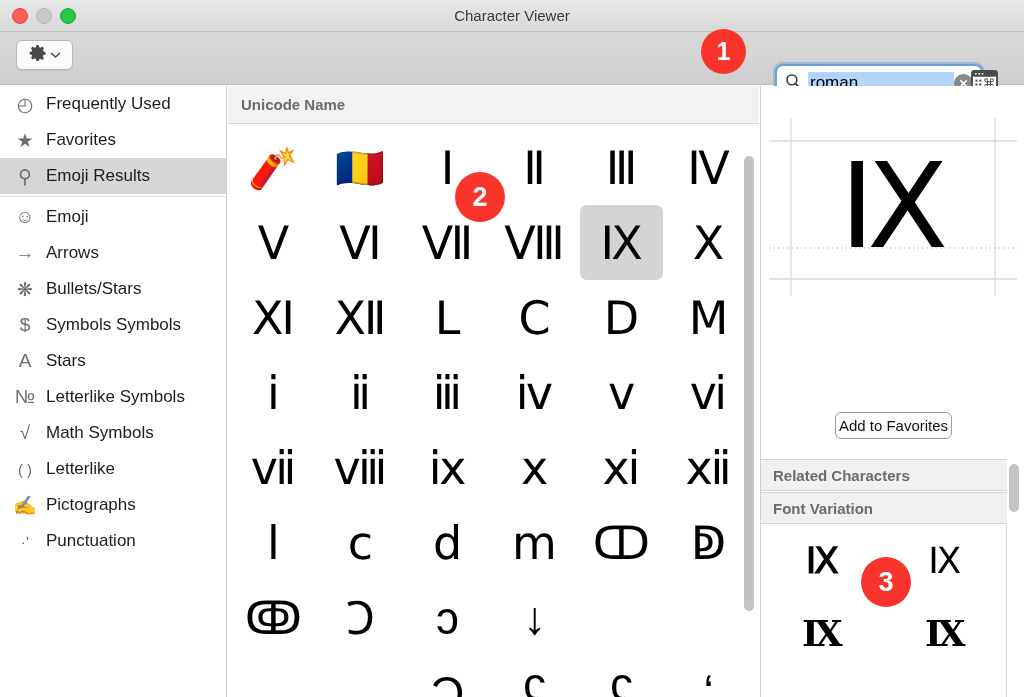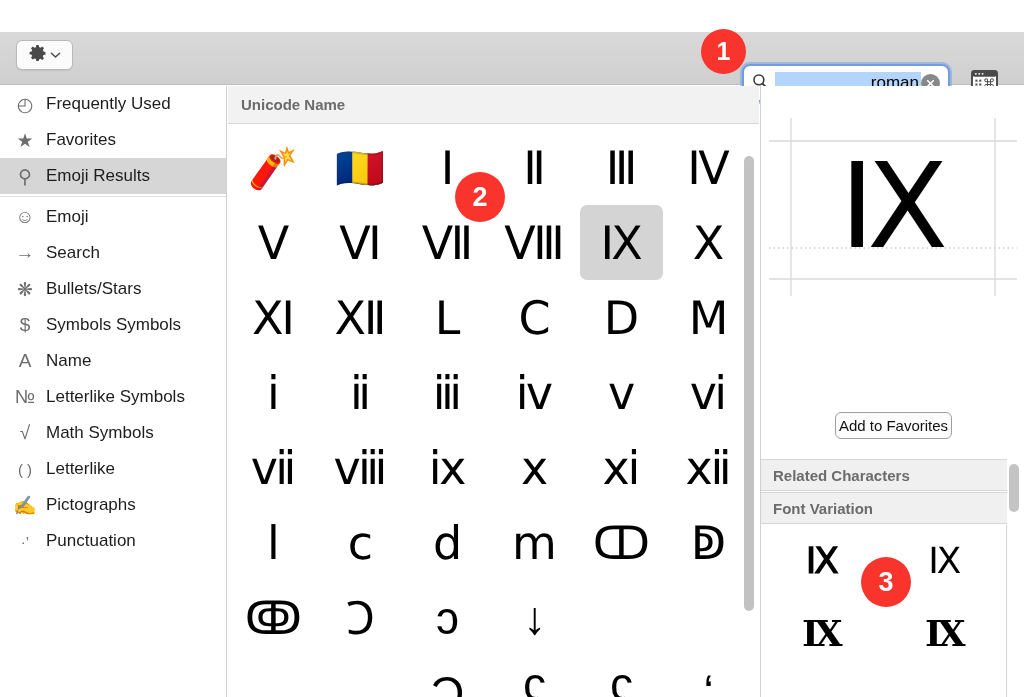--- a/index.html
+++ b/index.html
@@ -39,22 +39,22 @@
   #gear-button {
     position: absolute; left: 16px; top: 8px; width: 57px; height: 30px;
     background: #fbfbfb; border: 1px solid #b9b9b9; border-radius: 6px;
     display: flex; align-items: center; justify-content: center; gap: 3px;
     box-shadow: 0 1px 1px rgba(0,0,0,.08);
   }
   .gear-glyph { font-size: 19px; color: #4a4a4a; line-height: 1; }
   .chev { font-size: 11px; color: #4a4a4a; line-height: 1; }
 
   #search-wrap {
-    position: absolute; left: 742px; top: 32px;
-    width: 208px; height: 38px; text-align: right;
+    position: absolute; left: 775px; top: 32px;
+    width: 208px; height: 38px;
   }
   #search-field {
     position: absolute; left: 0; top: 0; width: 208px; height: 38px;
     background: #fff; border: 2px solid #6f9ee0; border-radius: 8px;
     box-shadow: 0 0 0 2px rgba(116,163,226,.55);
     display: flex; align-items: center; padding: 0 8px;
   }
   .search-icon { flex: 0 0 auto; margin-right: 6px; }
   #search-value {
     flex: 1 1 auto; font-size: 17px; color: #000;
@@ -183,20 +183,28 @@
   }
   #badge-1 { left: 701px; top: 29px; width: 45px; height: 45px; font-size: 25px; }
   #badge-2 { left: 455px; top: 172px; width: 50px; height: 50px; font-size: 27px; }
   #badge-3 { left: 861px; top: 557px; width: 50px; height: 50px; font-size: 27px; }
 </style>
 </head>
 <body>
 
 <div id="window">
 
+  <div id="titlebar">
+    <div id="traffic">
+      <div class="light close"></div>
+      <div class="light min"></div>
+      <div class="light max"></div>
+    </div>
+    <div id="window-title">Character Viewer</div>
+  </div>
 
   <div id="toolbar">
 
     <div id="gear-button">
       <span class="gear-glyph">
         <svg width="19" height="19" viewBox="0 0 20 20" aria-hidden="true">
           <path fill="#4a4a4a" d="M10 6.2a3.8 3.8 0 1 0 0 7.6 3.8 3.8 0 0 0 0-7.6zm0 5.6a1.8 1.8 0 1 1 0-3.6 1.8 1.8 0 0 1 0 3.6z"></path>
           <path fill="#4a4a4a" d="M8.7 1h2.6l.35 2.2 1.5.62 1.85-1.25 1.84 1.84-1.25 1.85.62 1.5L18.4 8.7v2.6l-2.2.35-.62 1.5 1.25 1.85-1.84 1.84-1.85-1.25-1.5.62L11.3 18H8.7l-.35-2.2-1.5-.62-1.85 1.25L3.16 14.6l1.25-1.85-.62-1.5L1.6 10.9V8.3l2.19-.35.62-1.5L3.16 4.6 5 2.76l1.85 1.25 1.5-.62z"></path>
         </svg>
       </span>
@@ -256,33 +264,33 @@
         <span class="side-icon" style="font-size: 19px;">⚲</span>
         <span class="side-label">Emoji Results</span>
       </div>
       <div class="side-sep"></div>
       <div class="side-item">
         <span class="side-icon" style="font-size: 19px;">☺</span>
         <span class="side-label">Emoji</span>
       </div>
       <div class="side-item">
         <span class="side-icon" style="font-size: 19px;">→</span>
-        <span class="side-label">Search</span>
+        <span class="side-label">Arrows</span>
       </div>
       <div class="side-item">
         <span class="side-icon" style="font-size: 19px;">❋</span>
         <span class="side-label">Bullets/Stars</span>
       </div>
       <div class="side-item">
         <span class="side-icon" style="font-size: 19px;">$</span>
         <span class="side-label">Symbols Symbols</span>
       </div>
       <div class="side-item">
         <span class="side-icon" style="font-size: 19px;">A</span>
-        <span class="side-label">Name</span>
+        <span class="side-label">Stars</span>
       </div>
       <div class="side-item">
         <span class="side-icon" style="font-size: 19px;">№</span>
         <span class="side-label">Letterlike Symbols</span>
       </div>
       <div class="side-item">
         <span class="side-icon" style="font-size: 19px;">√</span>
         <span class="side-label">Math Symbols</span>
       </div>
       <div class="side-item">

